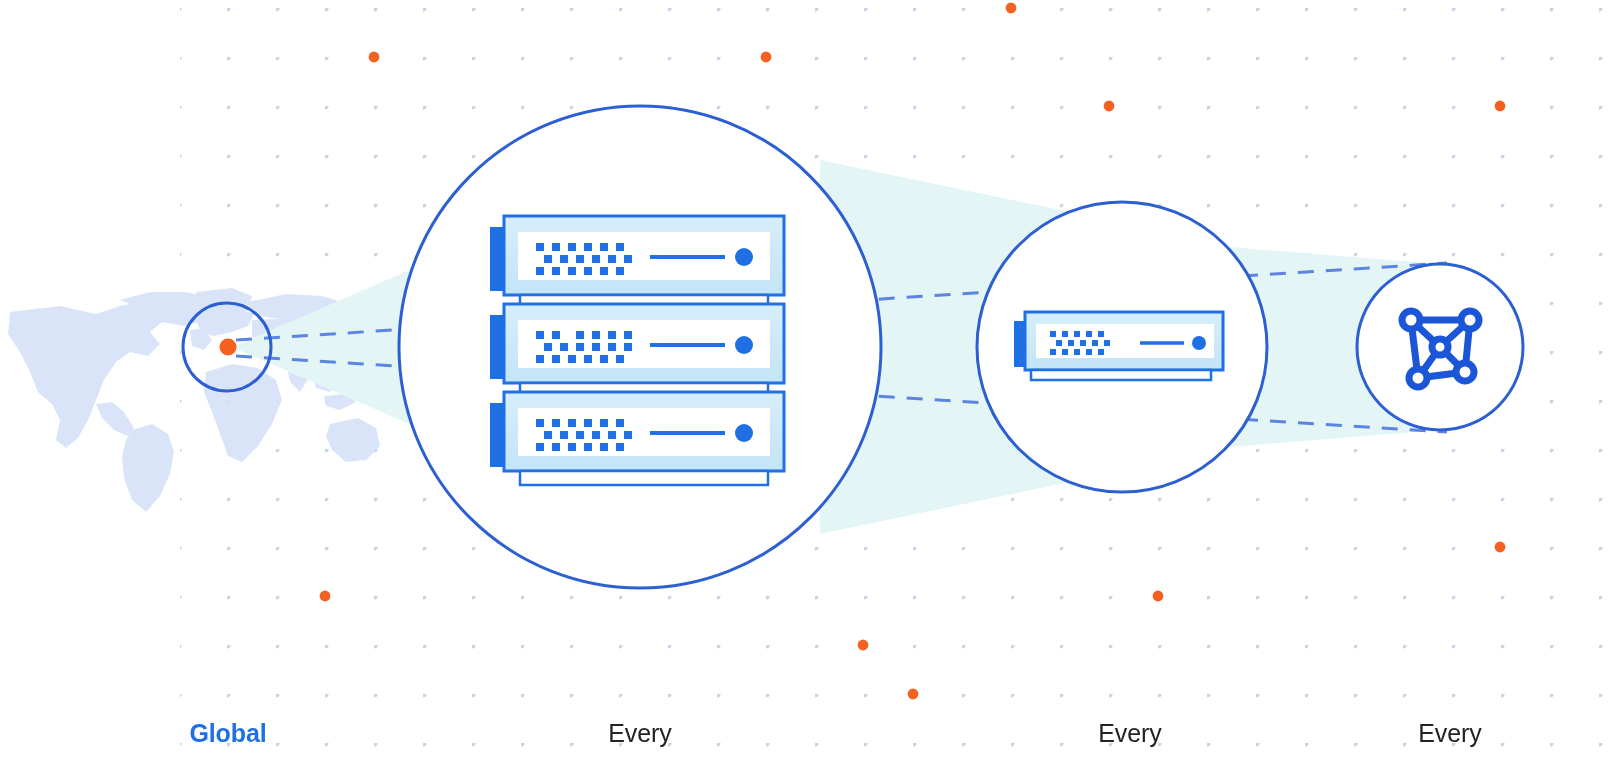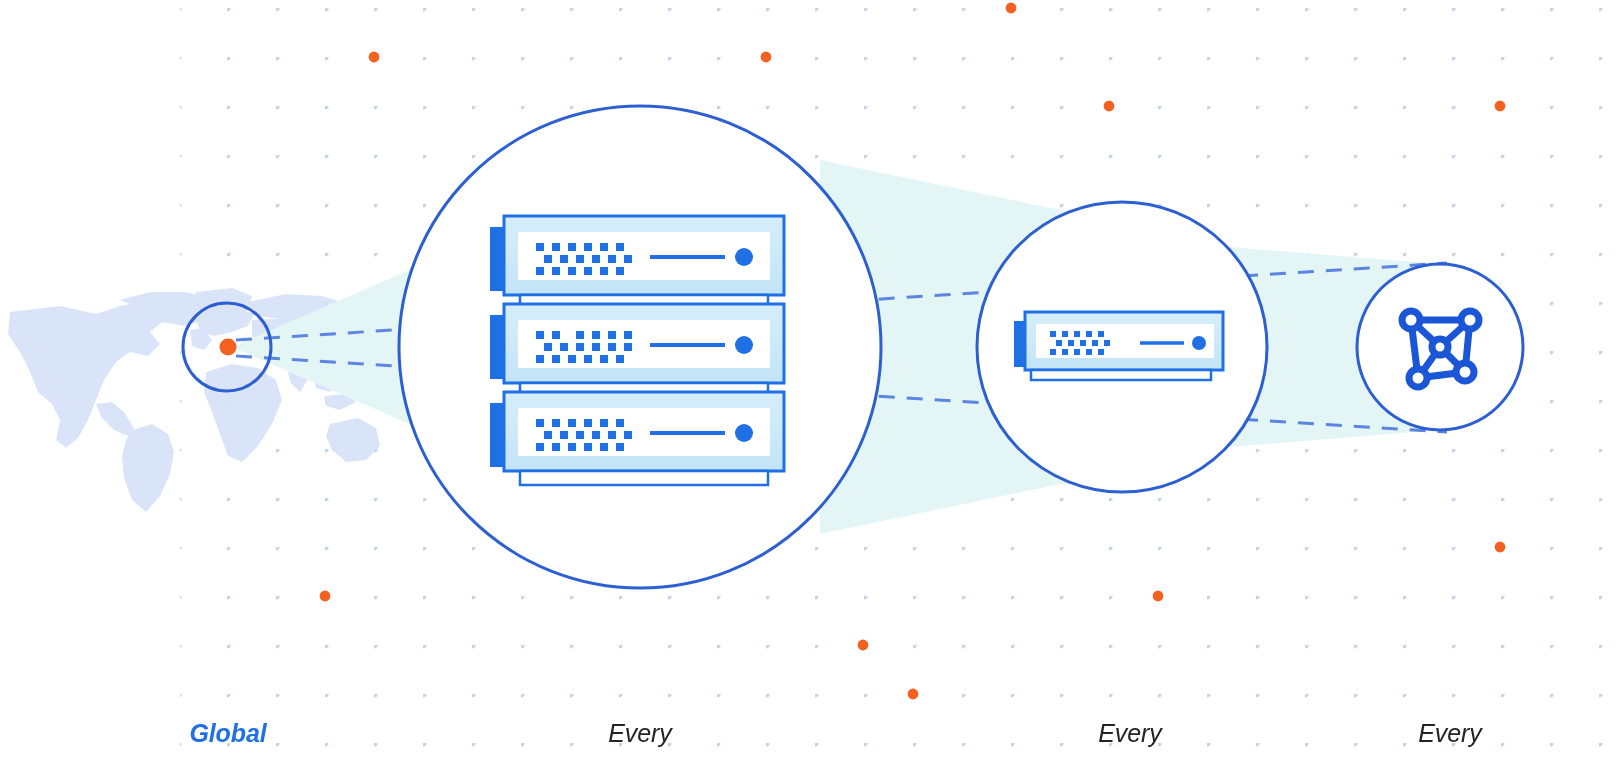--- a/index.html
+++ b/index.html
@@ -10,21 +10,20 @@
   }
   body {
     font-family: "Liberation Sans", sans-serif;
   }
   #stage {
     position: relative;
     width: 1620px;
     height: 782px;
     background: #ffffff;
     overflow: hidden;
-    font-style: italic;
   }
   #scene {
     position: absolute;
     inset: 0;
     width: 1620px;
     height: 782px;
     display: block;
   }
   .caption {
     position: absolute;

